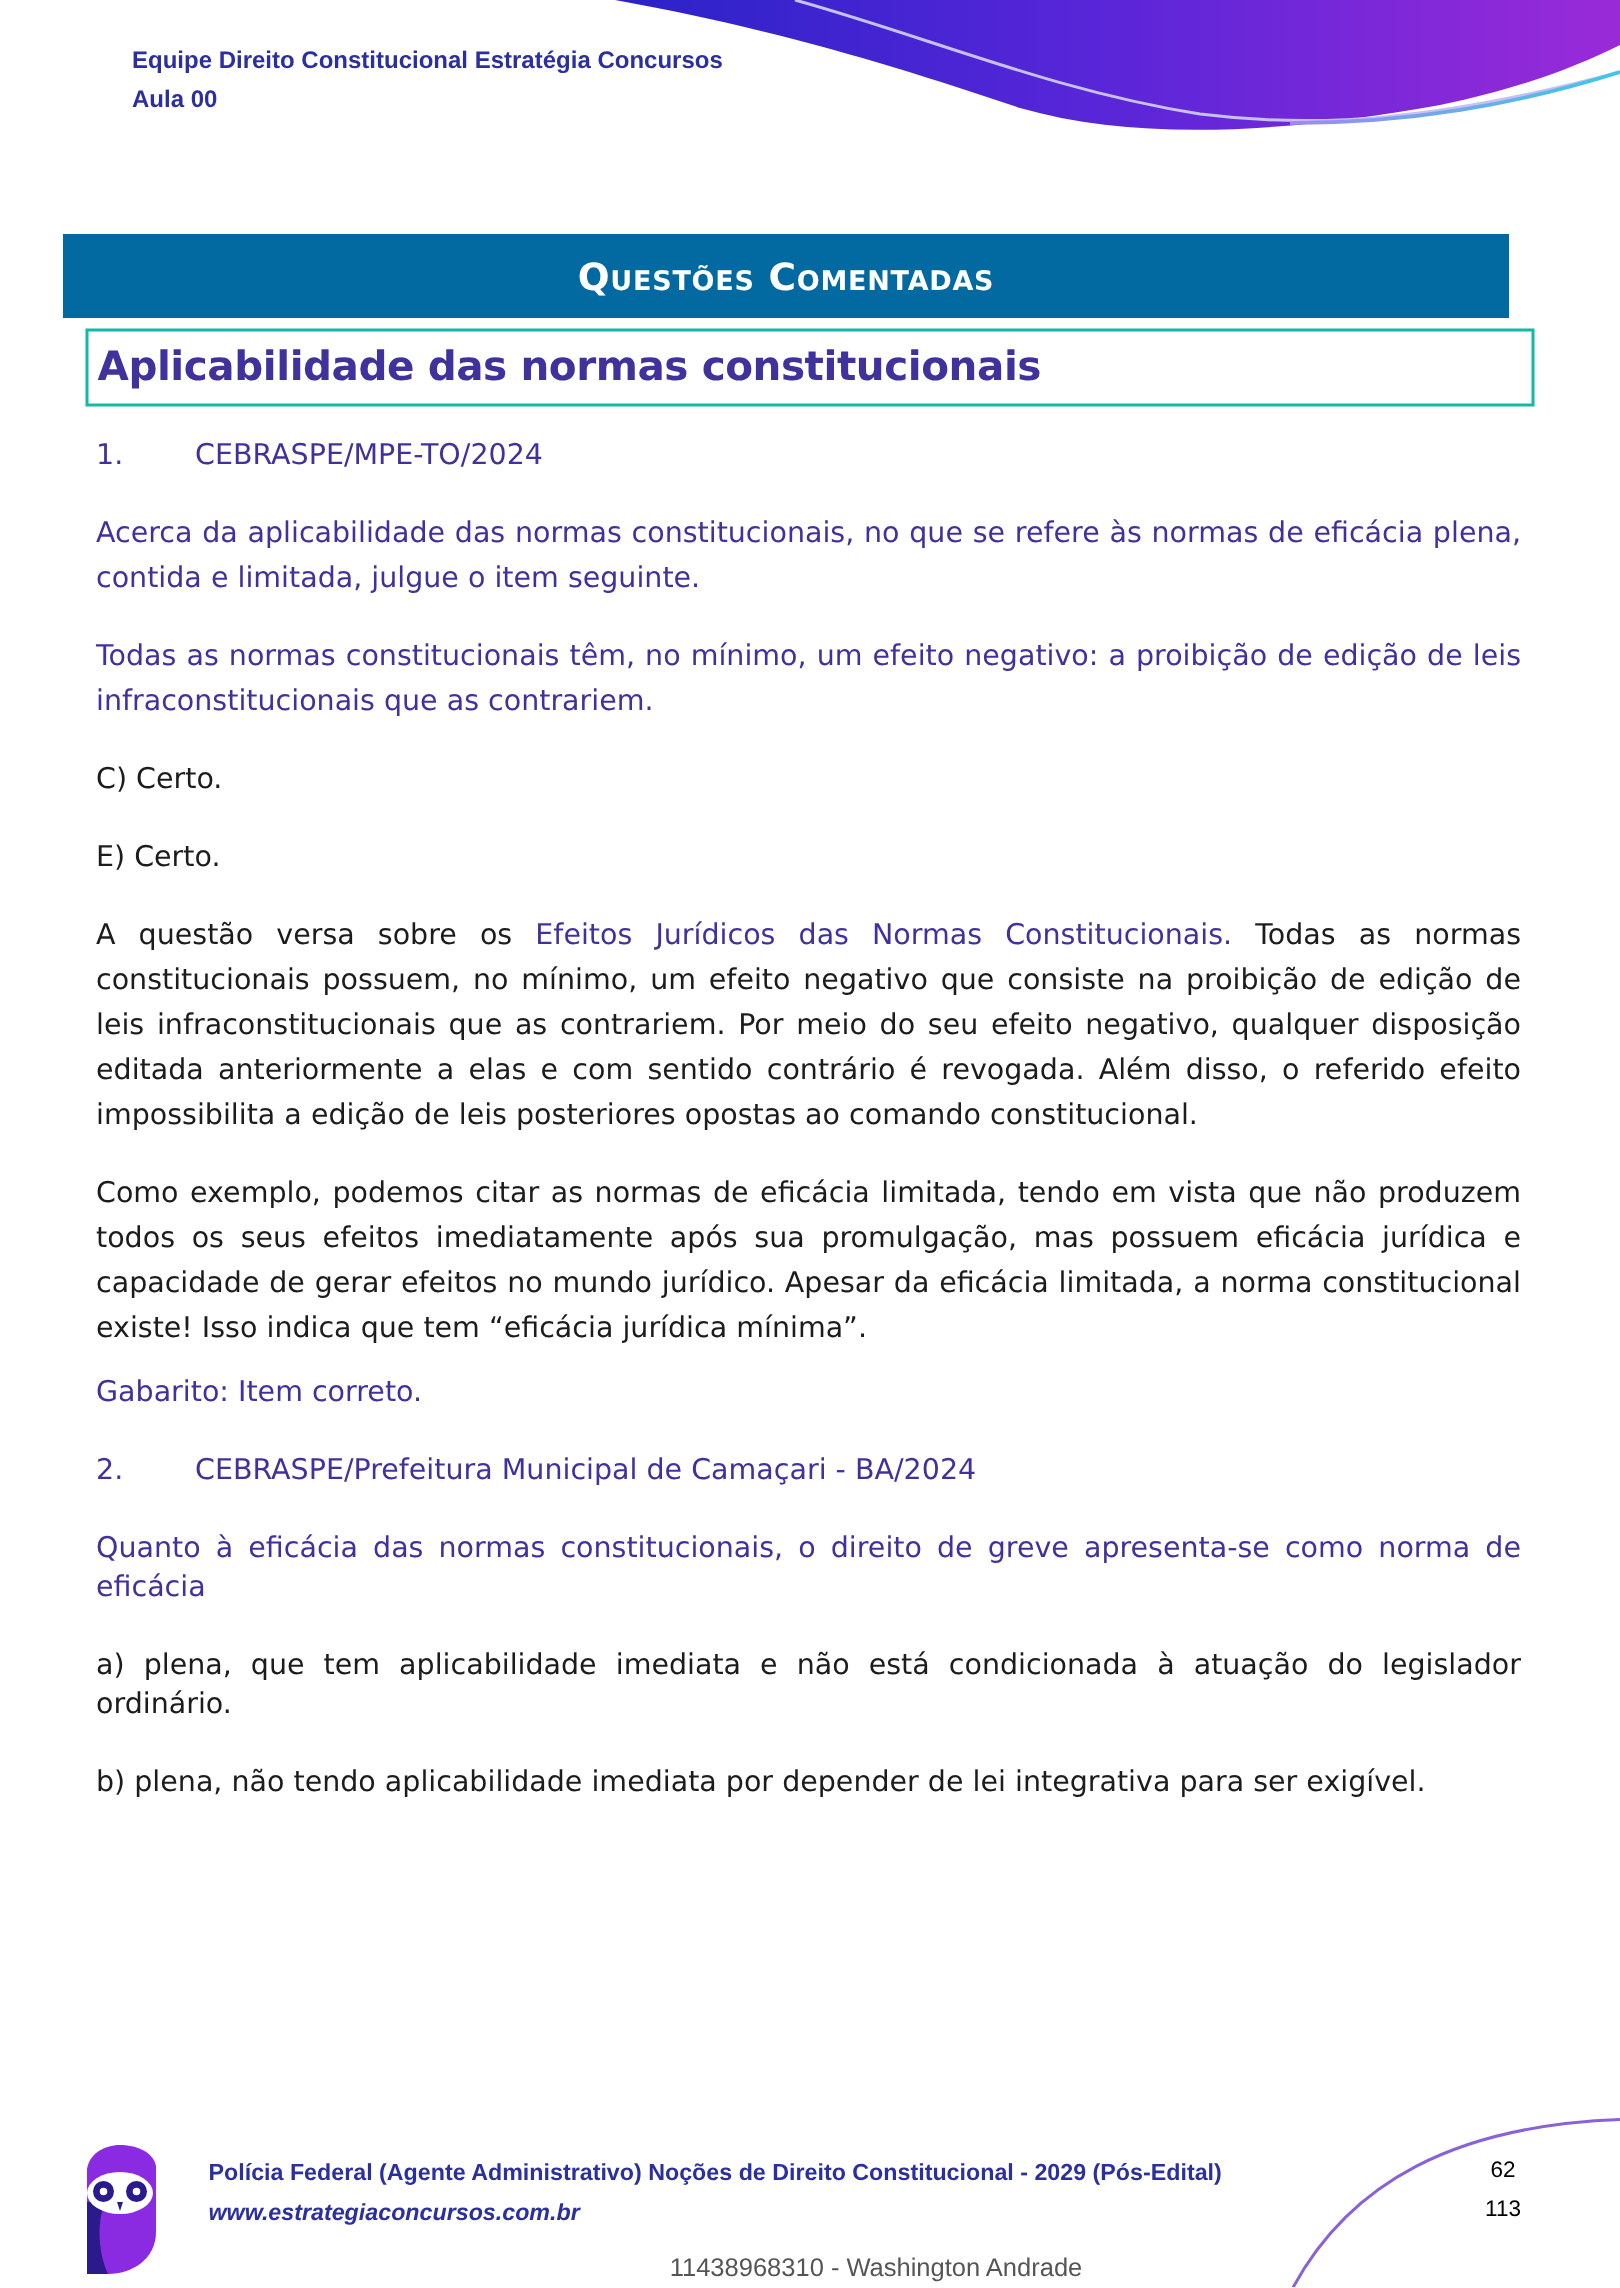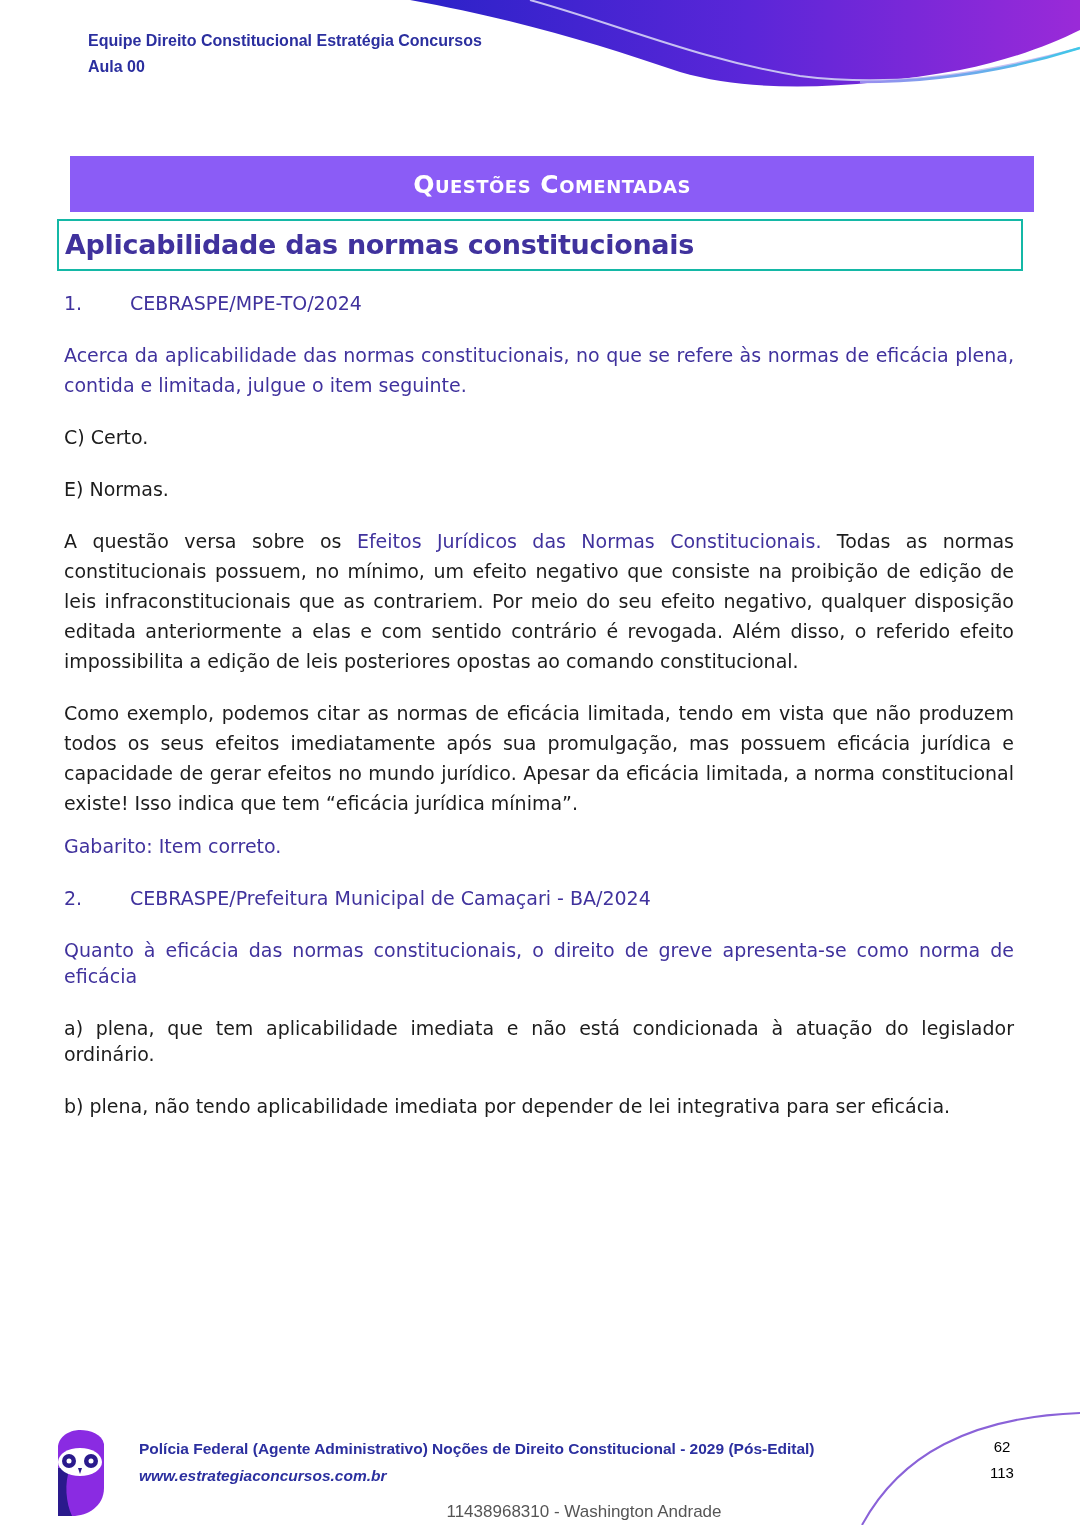--- a/index.html
+++ b/index.html
@@ -1,19 +1,19 @@
 <!DOCTYPE html>
 <html><head>
   <meta charset="utf-8">
   <style>
     html, body { margin: 0; padding: 0; background: #ffffff; }
     body { width: 1080px; height: 1525px; position: relative; overflow: hidden; font-family: "Liberation Sans", sans-serif; }
     .header-wave { position: absolute; left: 0; top: 0; width: 1080px; height: 100px; }
     .header-text { position: absolute; left: 88px; top: 28px; color: #2b2f9f; font-weight: bold; font-size: 16px; line-height: 26px; font-family: "Liberation Sans", sans-serif; }
-    .section-bar { position: absolute; left: 70px; top: 156px; width: 964px; height: 56px; background: #8b5cf6; color: #ffffff; text-align: center; font-family: "DejaVu Sans", sans-serif; font-weight: bold; font-size: 25px; line-height: 58px; font-variant: small-caps; letter-spacing: 0.5px; }
+    .section-bar { position: absolute; left: 42px; top: 156px; width: 964px; height: 56px; background: #0369a1; color: #ffffff; text-align: center; font-family: "DejaVu Sans", sans-serif; font-weight: bold; font-size: 25px; line-height: 58px; font-variant: small-caps; letter-spacing: 0.5px; }
     .topic-box { position: absolute; left: 57px; top: 219px; width: 962px; height: 48px; border: 2px solid #14b8a6; box-sizing: content-box; }
     .topic-title { position: absolute; left: 6px; top: 6px; color: #40329d; font-family: "DejaVu Sans", sans-serif; font-weight: bold; font-size: 27px; line-height: 36px; letter-spacing: -0.3px; }
     .content { position: absolute; left: 64px; top: 288px; width: 950px; font-family: "DejaVu Sans", sans-serif; font-size: 19px; line-height: 30px; color: #1c1c1c; }
     .content p { margin: 0; text-align: justify; }
     .purple { color: #40329d; }
     .qhead { display: flex; }
     .qnum { width: 66px; }
     .footer-curve { position: absolute; left: 850px; top: 1405px; width: 230px; height: 120px; }
     .owl { position: absolute; left: 52px; top: 1428px; width: 56px; height: 90px; }
     .footer-title { position: absolute; left: 139px; top: 1439px; color: #2b2f9f; font-weight: bold; font-size: 15.5px; line-height: 20px; font-family: "Liberation Sans", sans-serif; }
@@ -52,35 +52,36 @@
   <div class="topic-title">Aplicabilidade das normas constitucionais</div>
 </div>
 
 <div class="content">
 
   <div class="qhead purple" style="height:30px;">
     <span class="qnum">1.</span>
     <span>CEBRASPE/MPE-TO/2024</span>
   </div>
   <p class="purple" style="margin-top:22px;">Acerca da aplicabilidade das normas constitucionais, no que se refere às normas de eficácia plena, contida e limitada, julgue o item seguinte.</p>
+  <p class="purple" style="margin-top:22px;">Todas as normas constitucionais têm, no mínimo, um efeito negativo: a proibição de edição de leis infraconstitucionais que as contrariem.</p>
   <p style="margin-top:22px;">C) Certo.</p>
-  <p style="margin-top:22px;">E) Normas.</p>
+  <p style="margin-top:22px;">E) Certo.</p>
   <p style="margin-top:22px;">
     <span>A questão versa sobre os </span><span class="purple">Efeitos Jurídicos das Normas Constitucionais.</span><span> Todas as normas constitucionais possuem, no mínimo, um efeito negativo que consiste na proibição de edição de leis infraconstitucionais que as contrariem. Por meio do seu efeito negativo, qualquer disposição editada anteriormente a elas e com sentido contrário é revogada. Além disso, o referido efeito impossibilita a edição de leis posteriores opostas ao comando constitucional.</span>
   </p>
   <p style="margin-top:22px;">Como exemplo, podemos citar as normas de eficácia limitada, tendo em vista que não produzem todos os seus efeitos imediatamente após sua promulgação, mas possuem eficácia jurídica e capacidade de gerar efeitos no mundo jurídico. Apesar da eficácia limitada, a norma constitucional existe! Isso indica que tem “eficácia jurídica mínima”.</p>
   <p class="purple" style="margin-top:13px;">Gabarito: Item correto.</p>
 
   <div class="qhead purple" style="margin-top:22px;height:30px;">
     <span class="qnum">2.</span>
     <span>CEBRASPE/Prefeitura Municipal de Camaçari - BA/2024</span>
   </div>
   <p class="purple" style="margin-top:24px;line-height:26px;">Quanto à eficácia das normas constitucionais, o direito de greve apresenta-se como norma de eficácia</p>
   <p style="margin-top:26px;line-height:26px;">a) plena, que tem aplicabilidade imediata e não está condicionada à atuação do legislador ordinário.</p>
-  <p style="margin-top:26px;line-height:26px;">b) plena, não tendo aplicabilidade imediata por depender de lei integrativa para ser eficácia.</p>
+  <p style="margin-top:26px;line-height:26px;">b) plena, não tendo aplicabilidade imediata por depender de lei integrativa para ser exigível.</p>
 </div>
 
 <svg class="owl" viewBox="0 0 56 90">
   <path d="M6,18 C8,6 20,2 28,2 C38,2 50,6 52,16 L52,60 C52,78 36,88 20,88 L8,88 C6,70 6,40 6,18 Z" fill="#8a2be2"></path>
   <path d="M6,40 L6,88 L20,88 C14,75 12,55 18,40 Z" fill="#2a1a8c"></path>
   <ellipse cx="28" cy="34" rx="22" ry="14" fill="#ffffff"></ellipse>
   <circle cx="17" cy="33" r="7" fill="#2a1a8c"></circle>
   <circle cx="39" cy="33" r="7" fill="#2a1a8c"></circle>
   <circle cx="17" cy="33" r="2.5" fill="#ffffff"></circle>
   <circle cx="39" cy="33" r="2.5" fill="#ffffff"></circle>

